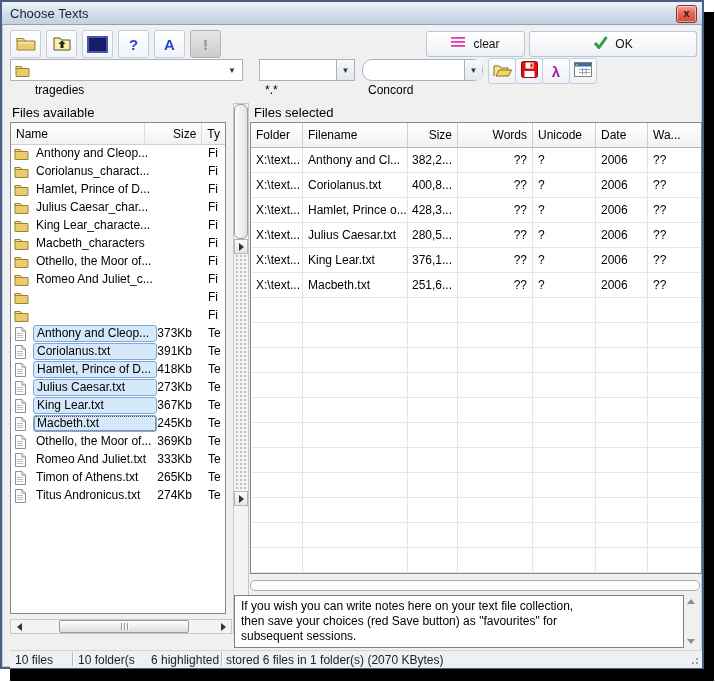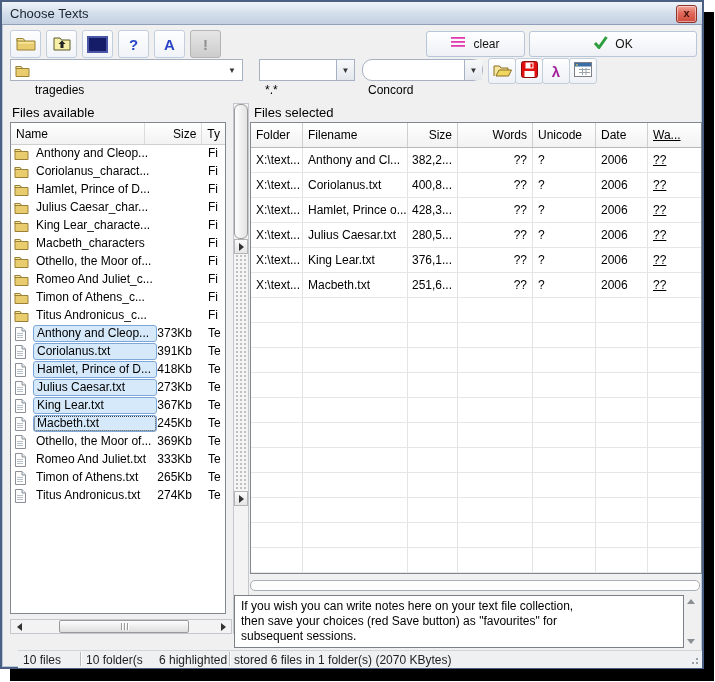--- a/index.html
+++ b/index.html
@@ -129,37 +129,37 @@
   .gheader .gc{border-right:1px solid #cfcfcf;}
   .grow{display:flex;height:24px;border-bottom:1px solid #e6e6e6;}
   .grow .gc{border-right:1px solid #e4e4e4;}
   .gc{box-sizing:border-box;height:100%;display:flex;align-items:center;padding:0 5px;white-space:nowrap;overflow:hidden;}
   .c0{width:52px;}
   .c1{width:105px;}
   .c2{width:50px;justify-content:flex-end;}
   .c3{width:75px;justify-content:flex-end;}
   .c4{width:63px;}
   .c5{width:52px;}
-  .c6{width:53px;border-right:none !important;flex:1;text-decoration:underline;}
+  .c6{width:53px;border-right:none !important;flex:1;}
   
   .thinbar{
     position:absolute;left:248px;top:578px;width:450px;height:11px;box-sizing:border-box;
     border:1px solid #a9aeb4;border-radius:5px;background:#fdfdfd;
   }
   .notes{
     position:absolute;left:232px;top:593px;width:450px;height:53px;box-sizing:border-box;
     background:#fff;border:1px solid #7a8086;padding:3px 18px 0 6px;
     line-height:15px;white-space:pre-line;overflow:hidden;
   }
   .notes-sb{position:absolute;left:682px;top:595px;width:14px;height:49px;}
   .tri-u{width:0;height:0;border-left:4px solid transparent;border-right:4px solid transparent;border-bottom:5px solid #8a8f94;position:absolute;top:2px;left:3px;}
   .tri-d{width:0;height:0;border-left:4px solid transparent;border-right:4px solid transparent;border-top:5px solid #8a8f94;position:absolute;bottom:2px;left:3px;}
   
   .statusbar{
-    position:absolute;left:16px;right:0;top:648px;height:17px;
+    position:absolute;left:8px;right:0;top:648px;height:17px;
     background:#eef0f2;border-top:1px solid #d2d4d6;font-size:12px;color:#222;
   }
   .sseg{position:absolute;top:2px;white-space:nowrap;}
   .sdiv{position:absolute;top:1px;width:1px;height:14px;background:#b7bbbf;box-shadow:1px 0 0 #fff;}
   .resizegrip{position:absolute;right:3px;bottom:3px;width:10px;height:10px;
     background-image:radial-gradient(#9aa0a6 1.2px, transparent 1.4px);
     background-size:4px 4px;background-position:bottom right;clip-path:polygon(100% 0,100% 100%,0 100%);}
 </style>
 </head>
 <body>
@@ -354,29 +354,27 @@
               <path d="M1 2.5 h5 l1.5 2 h-6.5 z" fill="#f7e79c" stroke="#9a8136"></path>
             </svg></span>
           <span class="lname">Romeo And Juliet_c...</span>
           <span class="ltype">Fi</span>
         </div>
         <div class="lrow">
           <span class="licon"><svg width="15" height="13" viewBox="0 0 15 13">
               <path d="M1 2.5 h5 l1.5 2 h6.5 v8 h-13 z" fill="#e9cc6d" stroke="#9a8136"></path>
               <path d="M1 2.5 h5 l1.5 2 h-6.5 z" fill="#f7e79c" stroke="#9a8136"></path>
             </svg></span>
-          <span class="lname">Timon of Athens_c...</span>
-          <span class="ltype">Fi</span>
-        </div>
-        <div class="lrow">
-          <span class="licon"><svg width="15" height="13" viewBox="0 0 15 13">
-              <path d="M1 2.5 h5 l1.5 2 h6.5 v8 h-13 z" fill="#e9cc6d" stroke="#9a8136"></path>
-              <path d="M1 2.5 h5 l1.5 2 h-6.5 z" fill="#f7e79c" stroke="#9a8136"></path>
-            </svg></span>
-          <span class="lname">Titus Andronicus_c...</span>
+          <span class="ltype">Fi</span>
+        </div>
+        <div class="lrow">
+          <span class="licon"><svg width="15" height="13" viewBox="0 0 15 13">
+              <path d="M1 2.5 h5 l1.5 2 h6.5 v8 h-13 z" fill="#e9cc6d" stroke="#9a8136"></path>
+              <path d="M1 2.5 h5 l1.5 2 h-6.5 z" fill="#f7e79c" stroke="#9a8136"></path>
+            </svg></span>
           <span class="ltype">Fi</span>
         </div>
         <div class="lrow">
           <span class="licon"><svg width="12" height="14" viewBox="0 0 12 14">
               <path d="M1.5 .5 h6.5 l3.5 3.5 v9.5 h-10 z" fill="#fdfdfd" stroke="#8a9096"></path>
               <path d="M8 .5 v3.5 h3.5" fill="#e4ebf2" stroke="#8a9096"></path>
               <g stroke="#b8c0c8">
                 <line x1="3" y1="6.5" x2="9" y2="6.5"></line>
                 <line x1="3" y1="8.5" x2="9" y2="8.5"></line>
                 <line x1="3" y1="10.5" x2="9" y2="10.5"></line>

